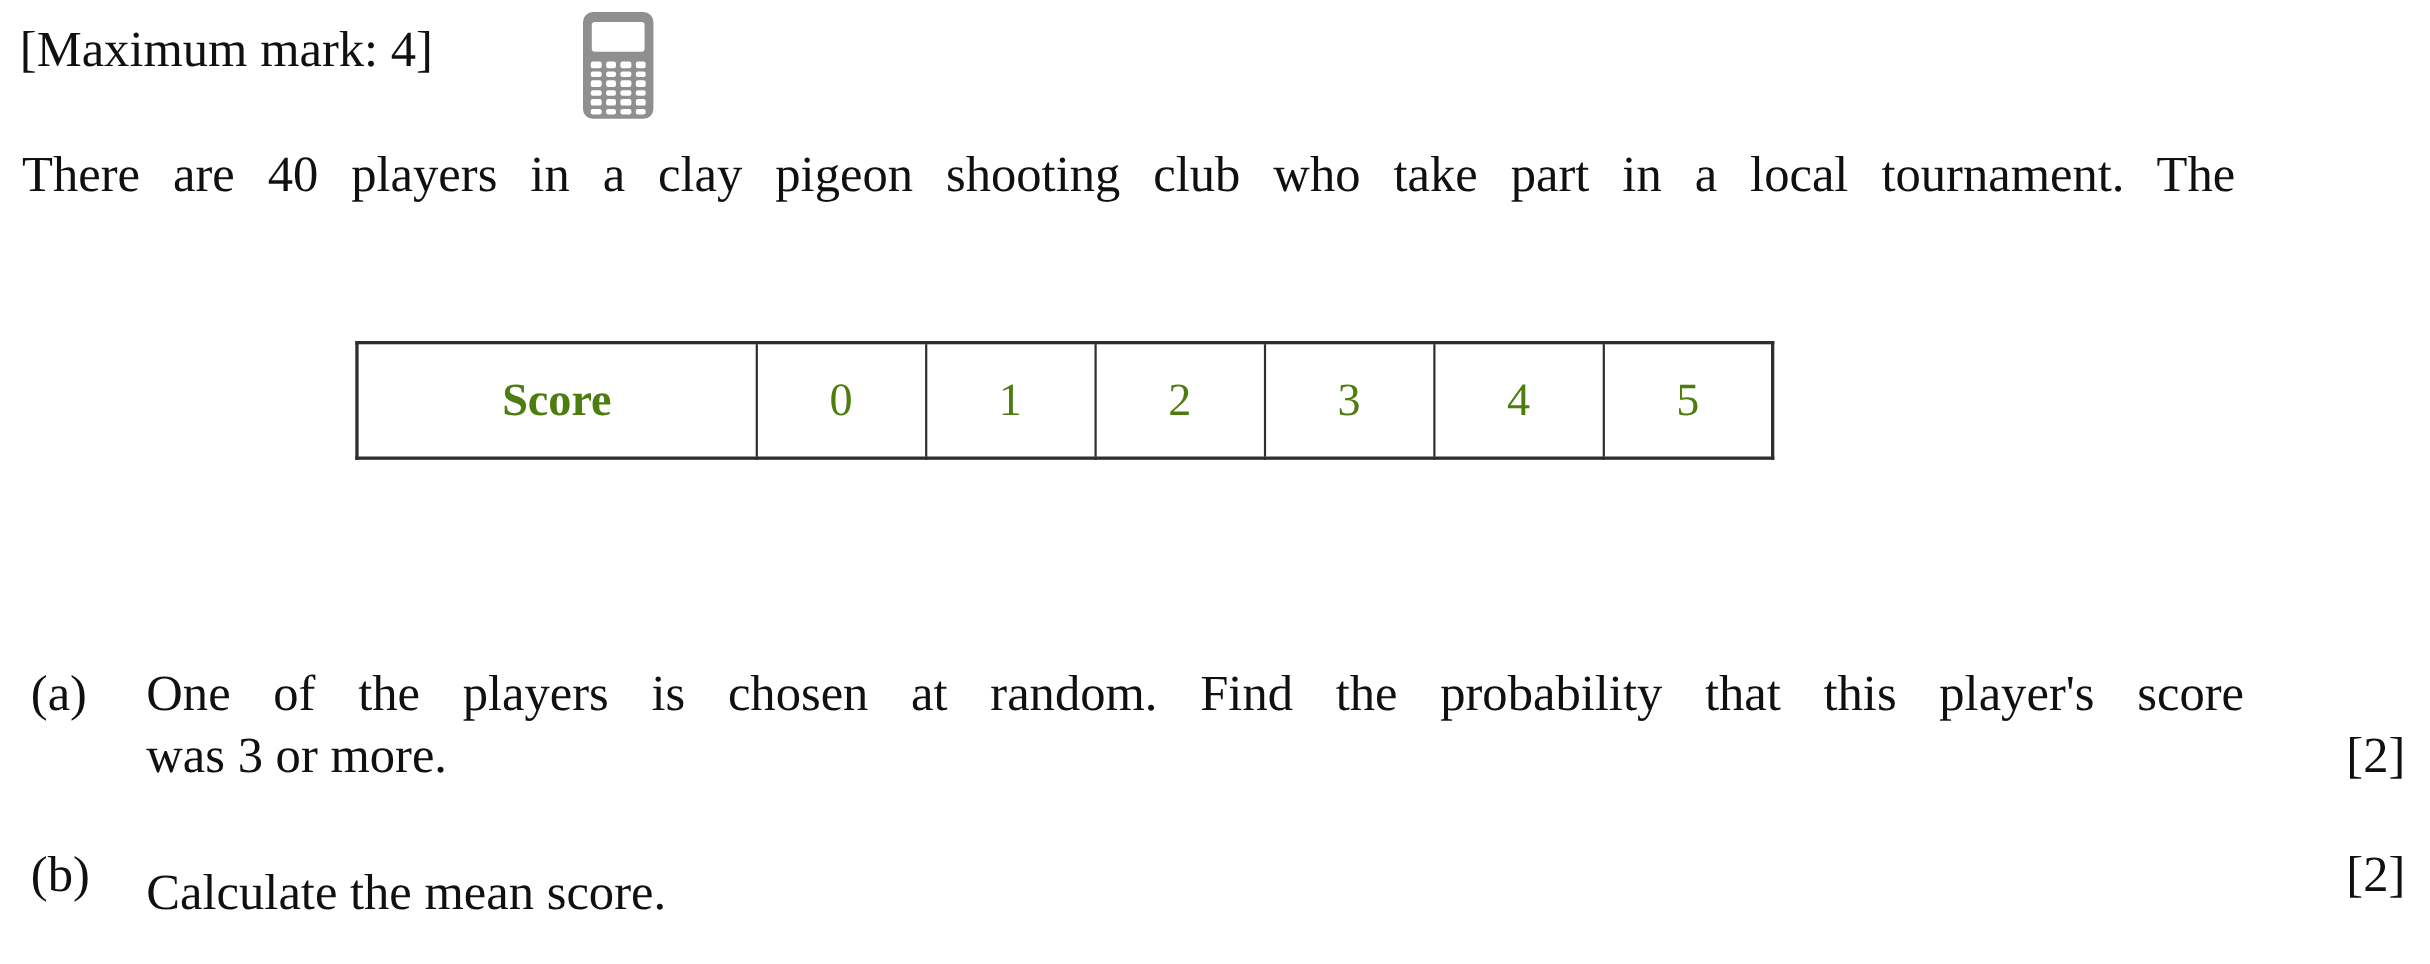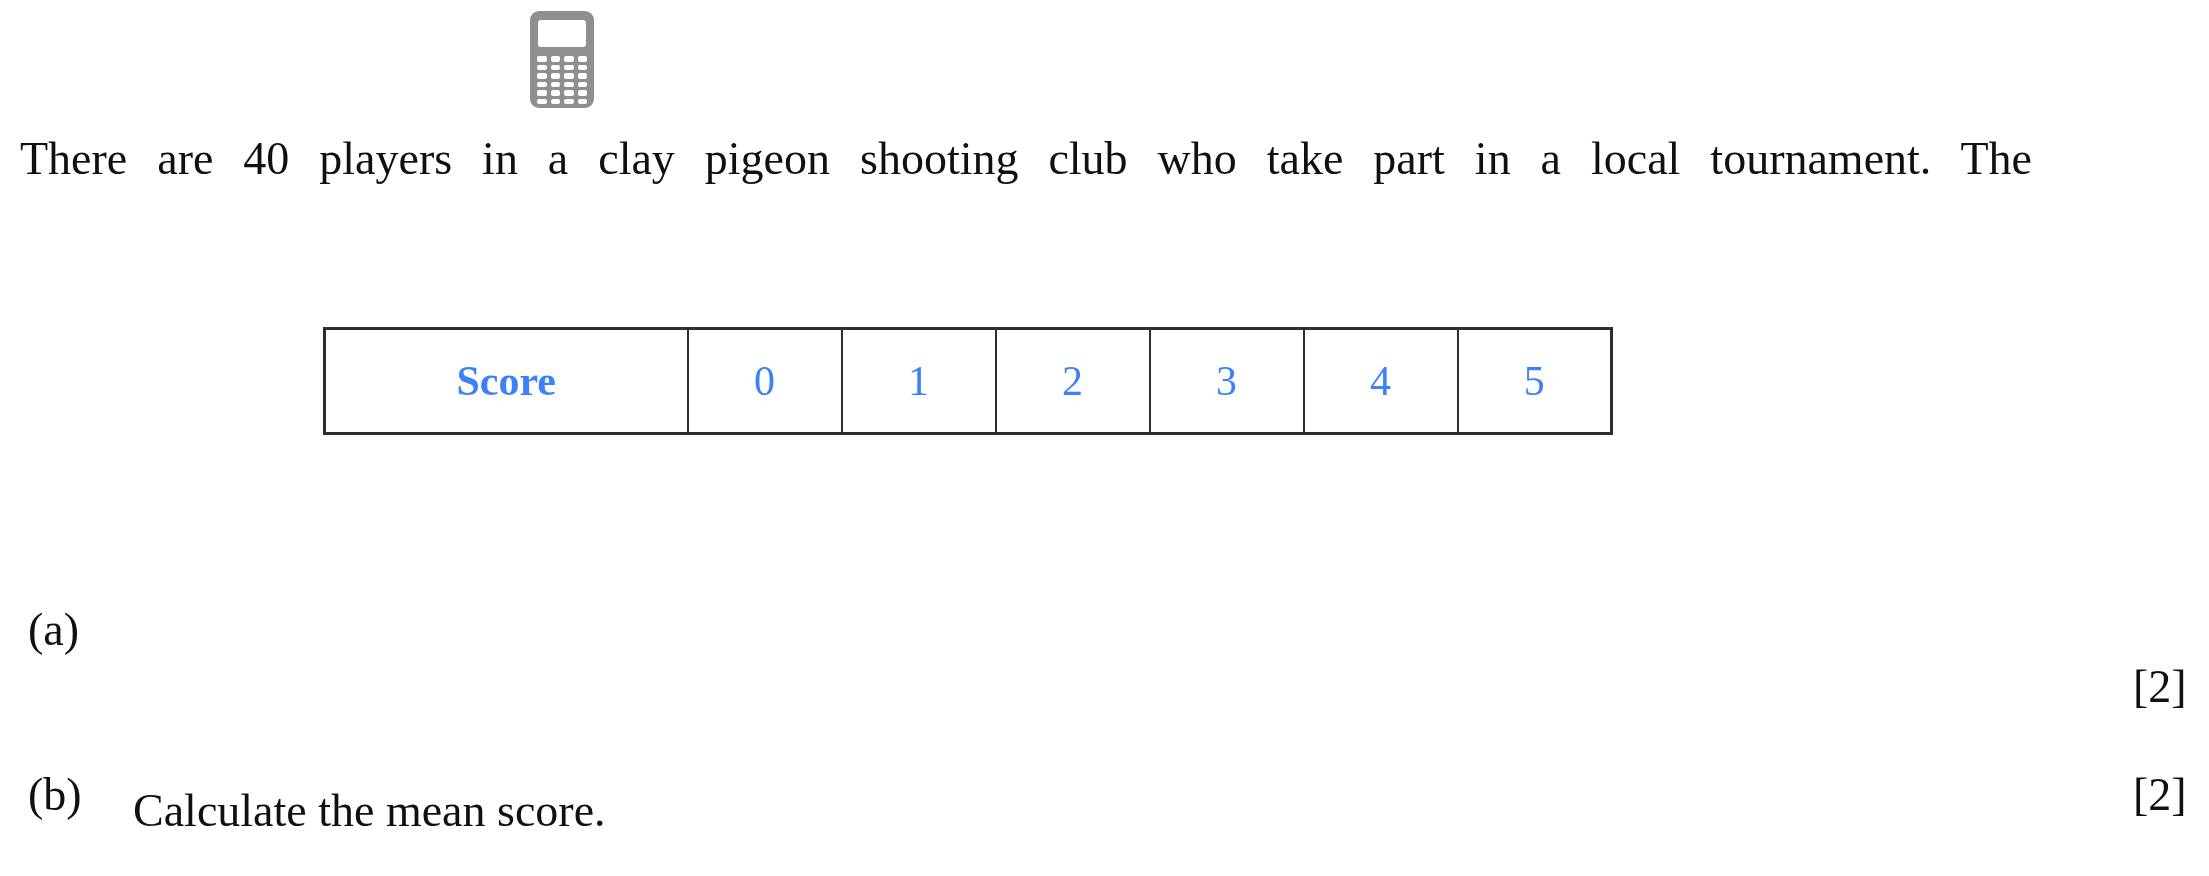--- a/index.html
+++ b/index.html
@@ -66,25 +66,25 @@
   }
   .justify-full {
     text-align: justify;
     text-align-last: justify;
   }
 
   
   .freq-table {
     position: absolute;
     left: 323px;
-    top: 327px;
+    top: 310px;
     border-collapse: collapse;
     table-layout: fixed;
     font-size: 42px;
-    color: #3b82f6;
+    color: #4d7c0f;
   }
   .freq-table th, .freq-table td {
     border: 2px solid #2e2e2e;
     text-align: center;
     vertical-align: middle;
     height: 105px;
     padding: 0;
   }
   .freq-table { border: 3px solid #2e2e2e; }
   .freq-table th { font-weight: bold; width: 363px; }
@@ -111,20 +111,21 @@
     font-size: 46px;
     line-height: 57px;
     white-space: nowrap;
   }
 </style>
 </head>
 <body>
 
 <div class="page">
 
+  <div class="max-mark">[Maximum mark: 4]</div>
 
   <div class="calc">
     <div class="screen"></div>
     <div class="keys">
       <span></span>
         <span></span>
         <span></span>
         <span></span>
       <span></span>
         <span></span>
@@ -161,20 +162,24 @@
       <td>1</td>
       <td>2</td>
       <td>3</td>
       <td>4</td>
       <td>5</td>
     </tr>
   </tbody>
     </table>
 
   <div class="part-label" style="top: 601px;">(a)</div>
+  <div class="part-body" style="top: 601px;">
+    <div class="justify-full">One of the players is chosen at random. Find the probability that this player's score</div>
+    <div>was 3 or more.</div>
+  </div>
   <div class="marks" style="top: 658px;">[2]</div>
 
   <div class="part-label" style="top: 766px;">(b)</div>
   <div class="part-body" style="top: 782px;">
     <div>Calculate the mean score.</div>
   </div>
   <div class="marks" style="top: 766px;">[2]</div>
 
 </div>
 

